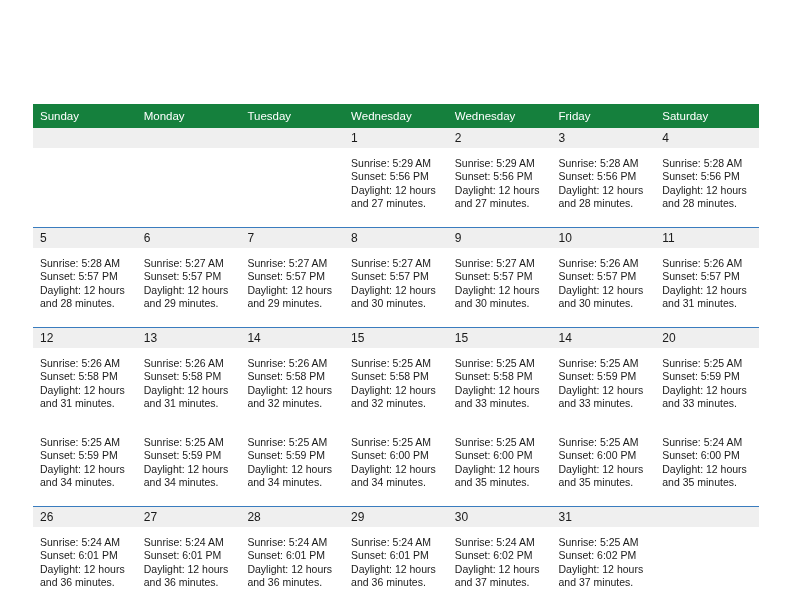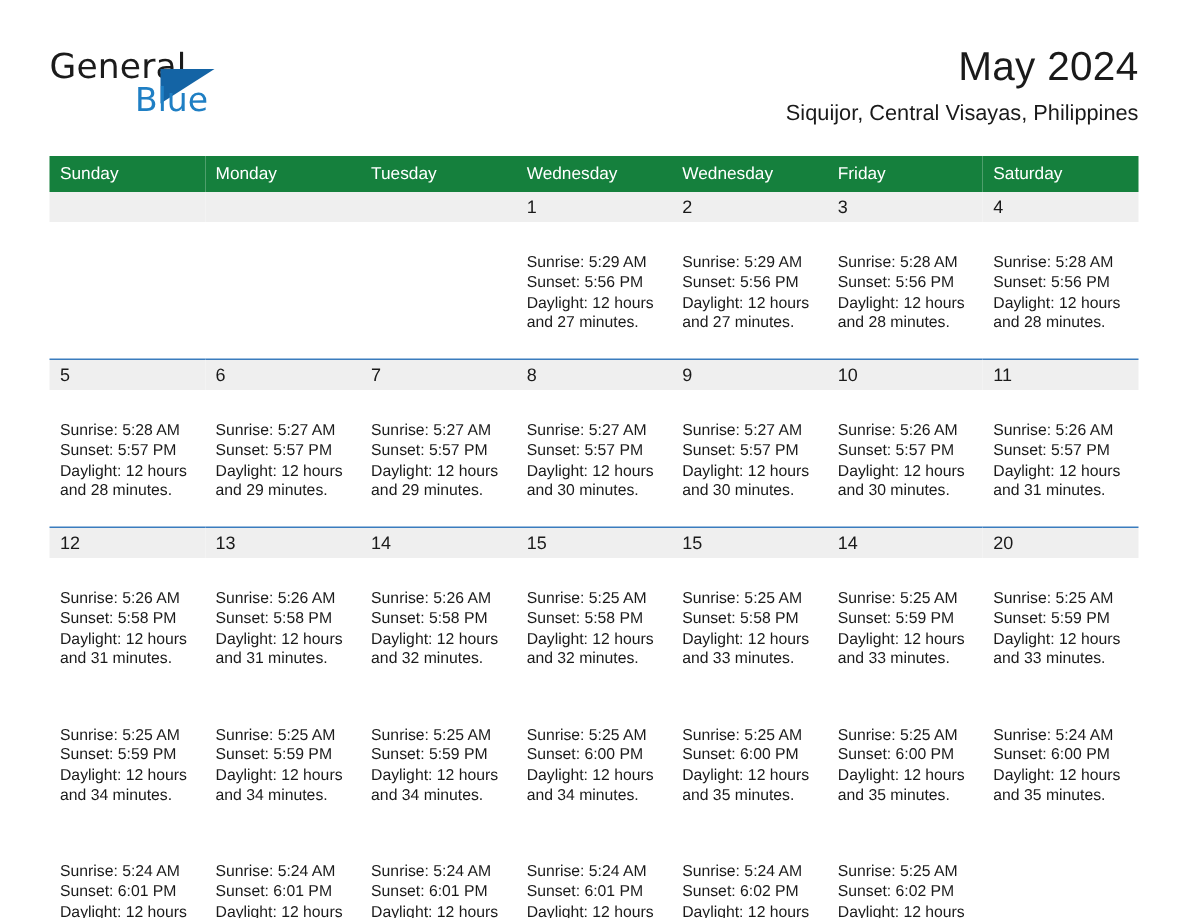--- a/index.html
+++ b/index.html
@@ -125,54 +125,40 @@
     height: 12px;
     line-height: 14px;
     vertical-align: top;
   }
   tr.week-numbers.first td {
     border-top: none;
   }
   tr.week-body td {
     background: #ffffff;
     vertical-align: top;
-    padding: 21px 6px 10px 7px;
+    padding: 9px 6px 10px 7px;
     height: 60px;
     font-size: 10.5px;
     line-height: 13.4px;
     color: #1a1a1a;
   }
   .cell-line {
     white-space: nowrap;
     display: block;
   }
   .cell-daylight {
     white-space: normal;
     display: block;
   }
 </style>
 </head>
 <body>
 
 <div class="page">
 
-  <div class="header">
-
-    <div class="brand">
-      <span class="brand-general">General</span>
-      <span class="brand-triangle"></span>
-      <span class="brand-blue">Blue</span>
-    </div>
-
-    <div class="title-block">
-      <div class="cal-title">May 2024</div>
-      <div class="cal-subtitle">Siquijor, Central Visayas, Philippines</div>
-    </div>
-
-  </div>
 
   <div class="calendar">
     <table class="cal">
       <colgroup>
         <col>
           <col>
           <col>
           <col>
           <col>
           <col>
@@ -346,20 +332,29 @@
               <span class="cell-line">Sunrise: 5:25 AM</span>
               <span class="cell-line">Sunset: 6:00 PM</span>
               <span class="cell-daylight">Daylight: 12 hours and 35 minutes.</span>
             </td>
             <td>
               <span class="cell-line">Sunrise: 5:24 AM</span>
               <span class="cell-line">Sunset: 6:00 PM</span>
               <span class="cell-daylight">Daylight: 12 hours and 35 minutes.</span>
             </td>
           </tr>
+          <tr class="week-numbers">
+            <td>26</td>
+            <td>27</td>
+            <td>28</td>
+            <td>29</td>
+            <td>30</td>
+            <td>31</td>
+            <td></td>
+          </tr>
           <tr class="week-body">
             <td>
               <span class="cell-line">Sunrise: 5:24 AM</span>
               <span class="cell-line">Sunset: 6:01 PM</span>
               <span class="cell-daylight">Daylight: 12 hours and 36 minutes.</span>
             </td>
             <td>
               <span class="cell-line">Sunrise: 5:24 AM</span>
               <span class="cell-line">Sunset: 6:01 PM</span>
               <span class="cell-daylight">Daylight: 12 hours and 36 minutes.</span>

